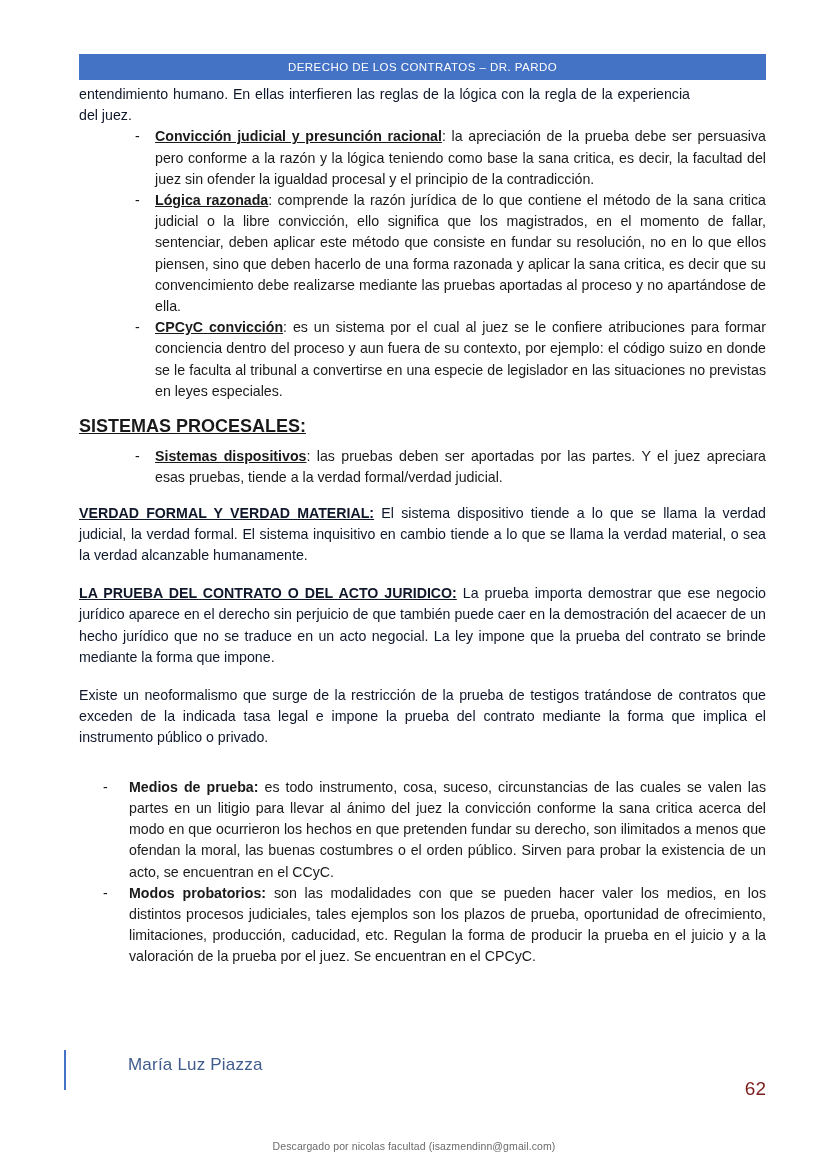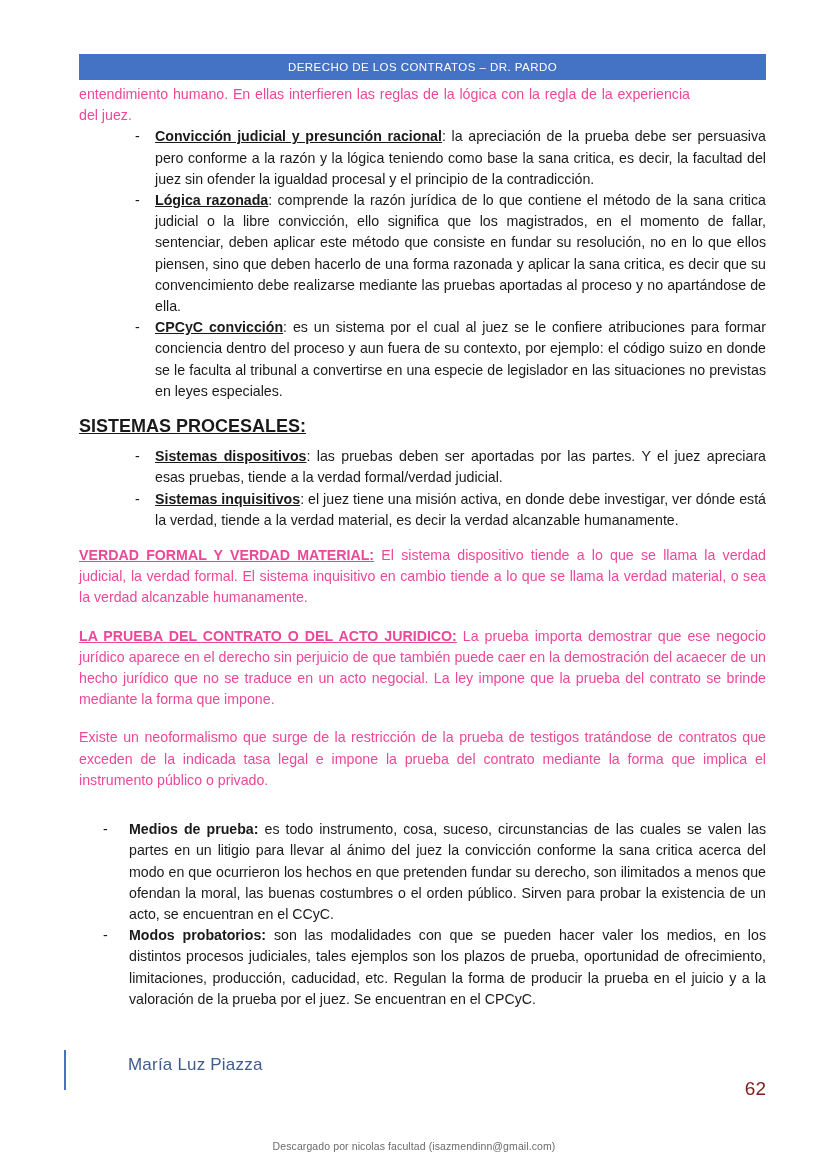--- a/index.html
+++ b/index.html
@@ -51,21 +51,21 @@
     top: 84px;
     width: 687px;
   }
 
   p.body-par {
     margin: 0;
     font-size: 14.2px;
     line-height: 21.2px;
     text-align: justify;
     text-justify: inter-word;
-    color: #ec4899;
+    color: #0f172a;
   }
 
   .gap-sm { height: 9px; }
   .gap-md { height: 14px; }
   .gap-lg { height: 17px; }
 
   
   .par-indent {
     margin-left: 76px;
     width: 611px;
@@ -202,23 +202,20 @@
     <div class="gap-md"></div>
 
     <h3 class="section-head">SISTEMAS PROCESALES:</h3>
 
     <div class="gap-sm"></div>
 
     <ul class="dash-list deep">
       <li>
         <span class="bold-u">Sistemas dispositivos</span><span>: </span><span>las pruebas deben ser aportadas por las partes. Y el juez apreciara esas pruebas, tiende a la verdad formal/verdad judicial.</span>
       </li>
-      <li>
-        <span class="bold-u">Sistemas inquisitivos</span><span>: </span><span>el juez tiene una misión activa, en donde debe investigar, ver dónde está la verdad, tiende a la verdad material, es decir la verdad alcanzable humanamente.</span>
-      </li>
     </ul>
 
     <div class="gap-md"></div>
 
     <p class="body-par"><span class="head-inline">VERDAD FORMAL Y VERDAD MATERIAL:</span><span> El sistema dispositivo tiende a lo que se llama la verdad judicial, la verdad formal. El sistema inquisitivo en cambio tiende a lo que se llama la verdad material, o sea la verdad alcanzable humanamente.</span></p>
 
     <div class="gap-lg"></div>
 
     <p class="body-par"><span class="head-inline">LA PRUEBA DEL CONTRATO O DEL ACTO JURIDICO:</span><span> La prueba importa demostrar que ese negocio jurídico aparece en el derecho sin perjuicio de que también puede caer en la demostración del acaecer de un hecho jurídico que no se traduce en un acto negocial. La ley impone que la prueba del contrato se brinde mediante la forma que impone.</span></p>
 

